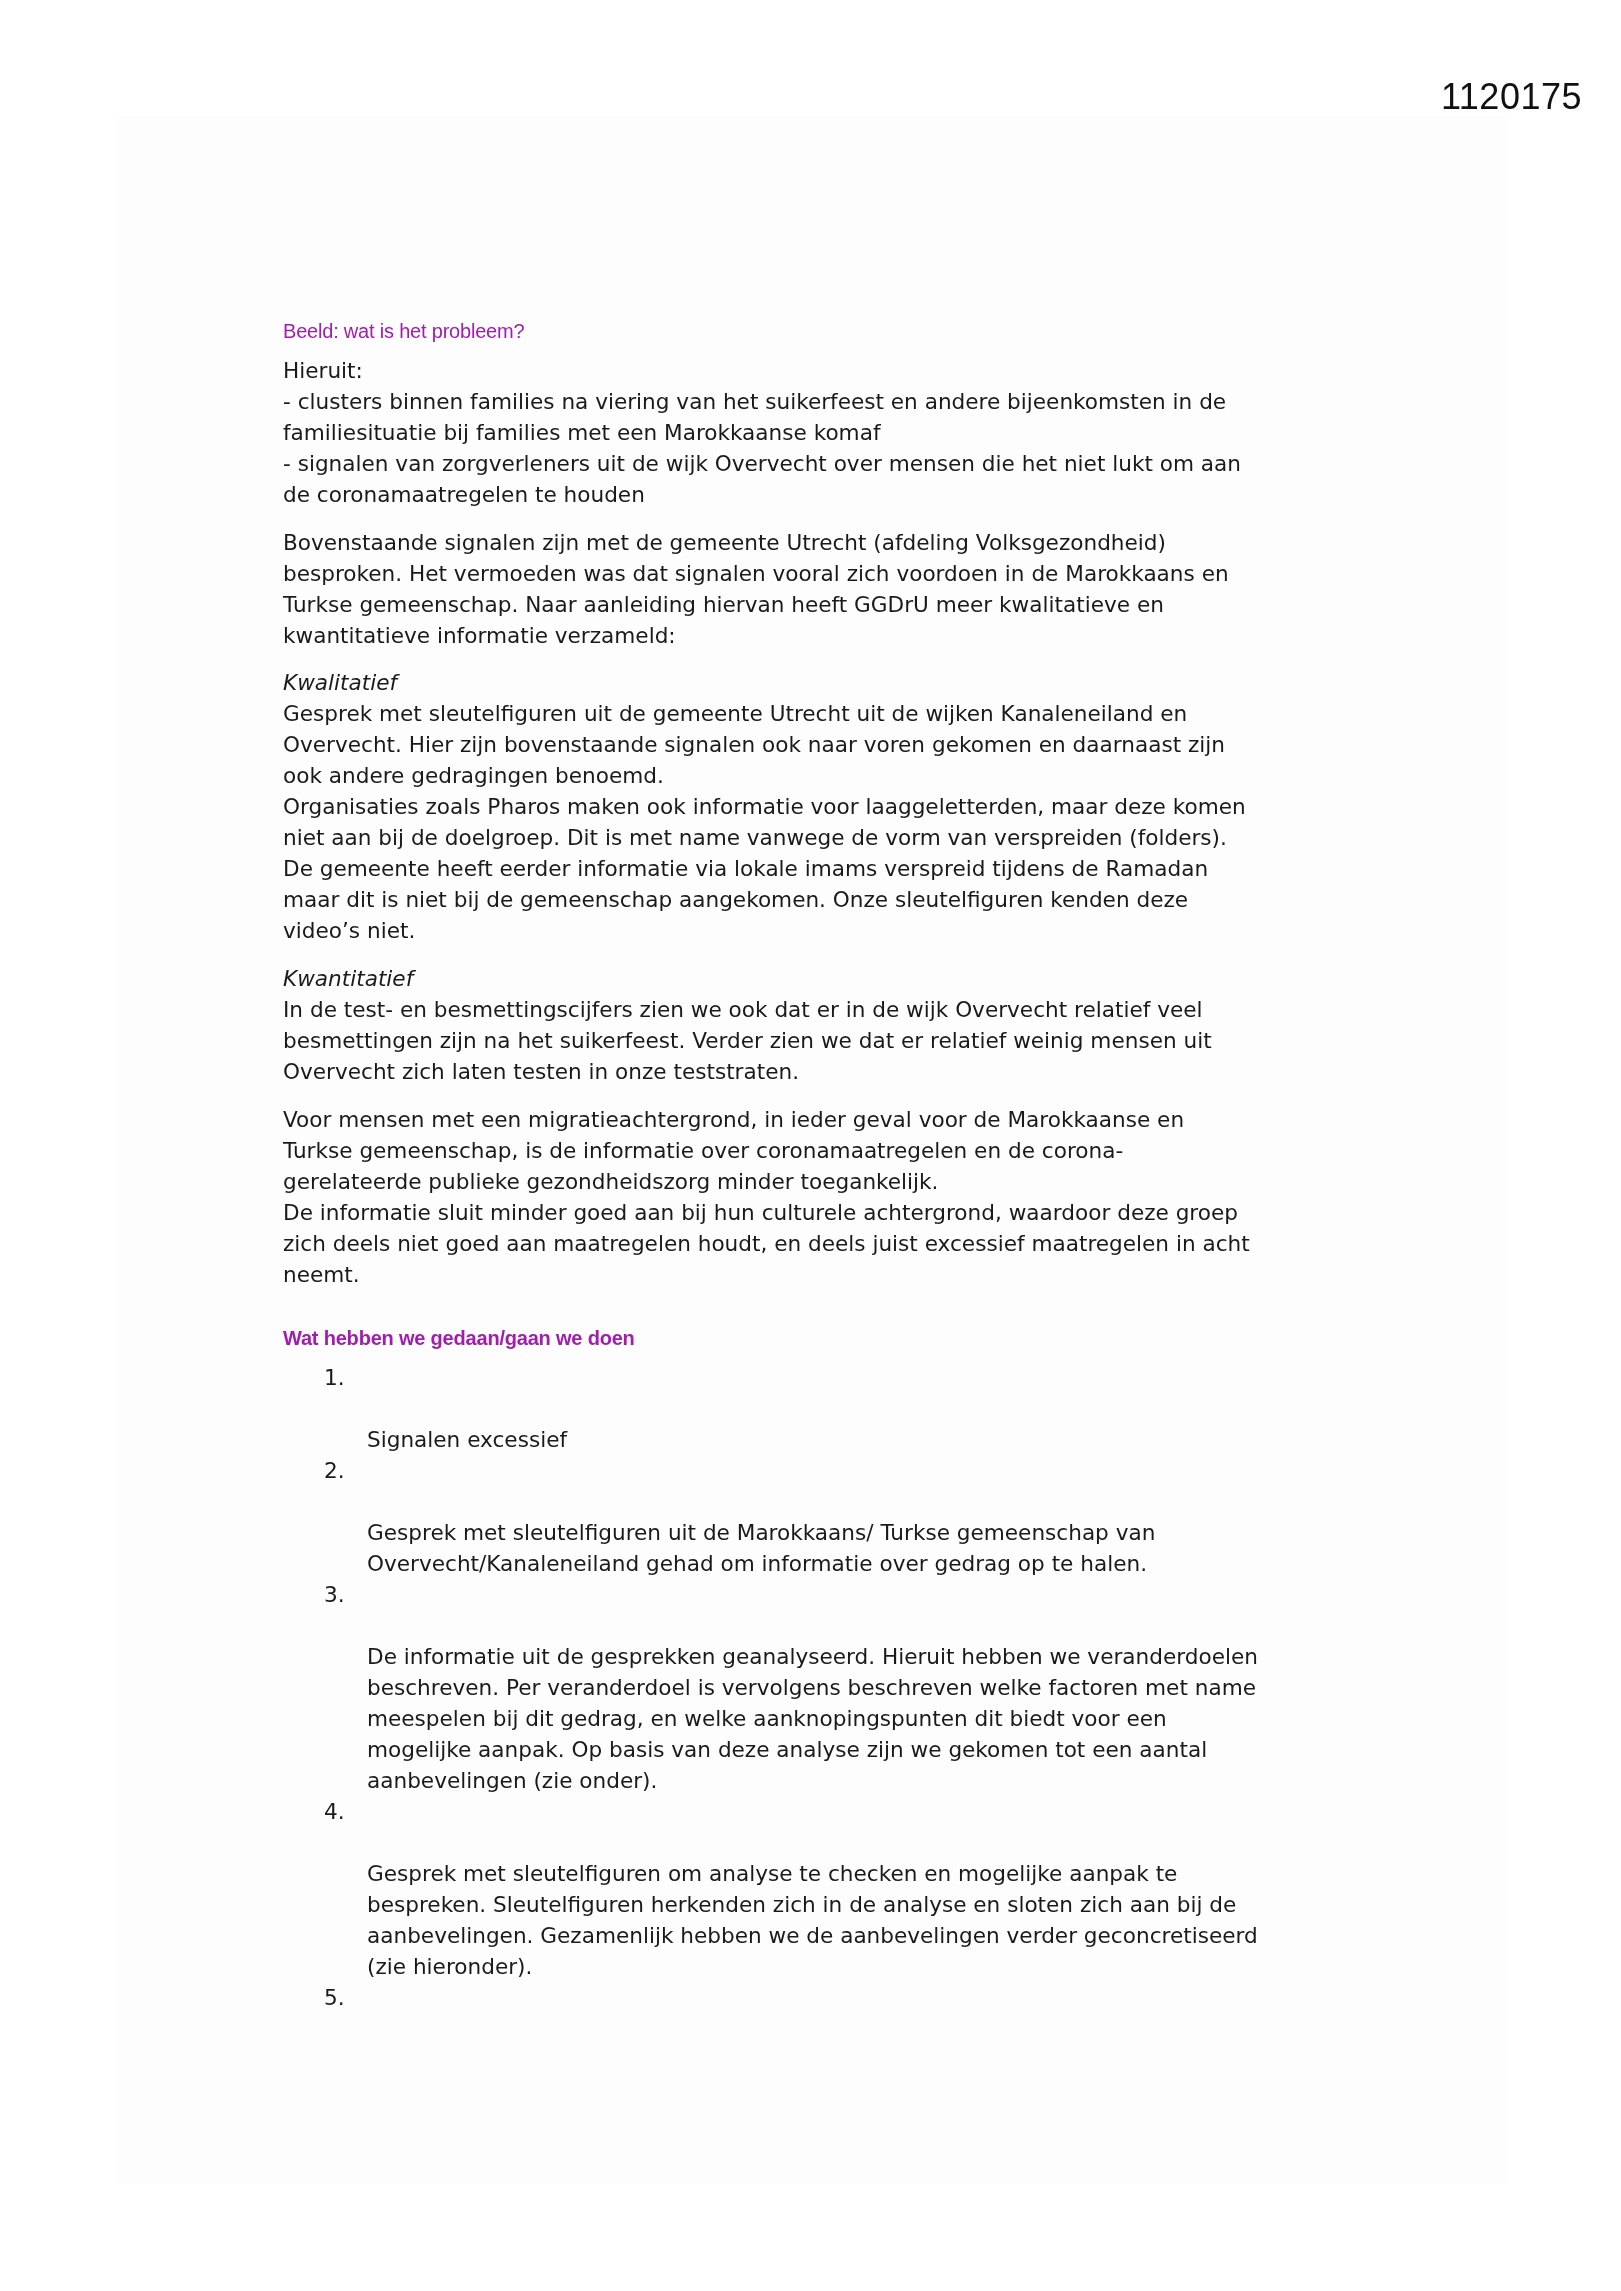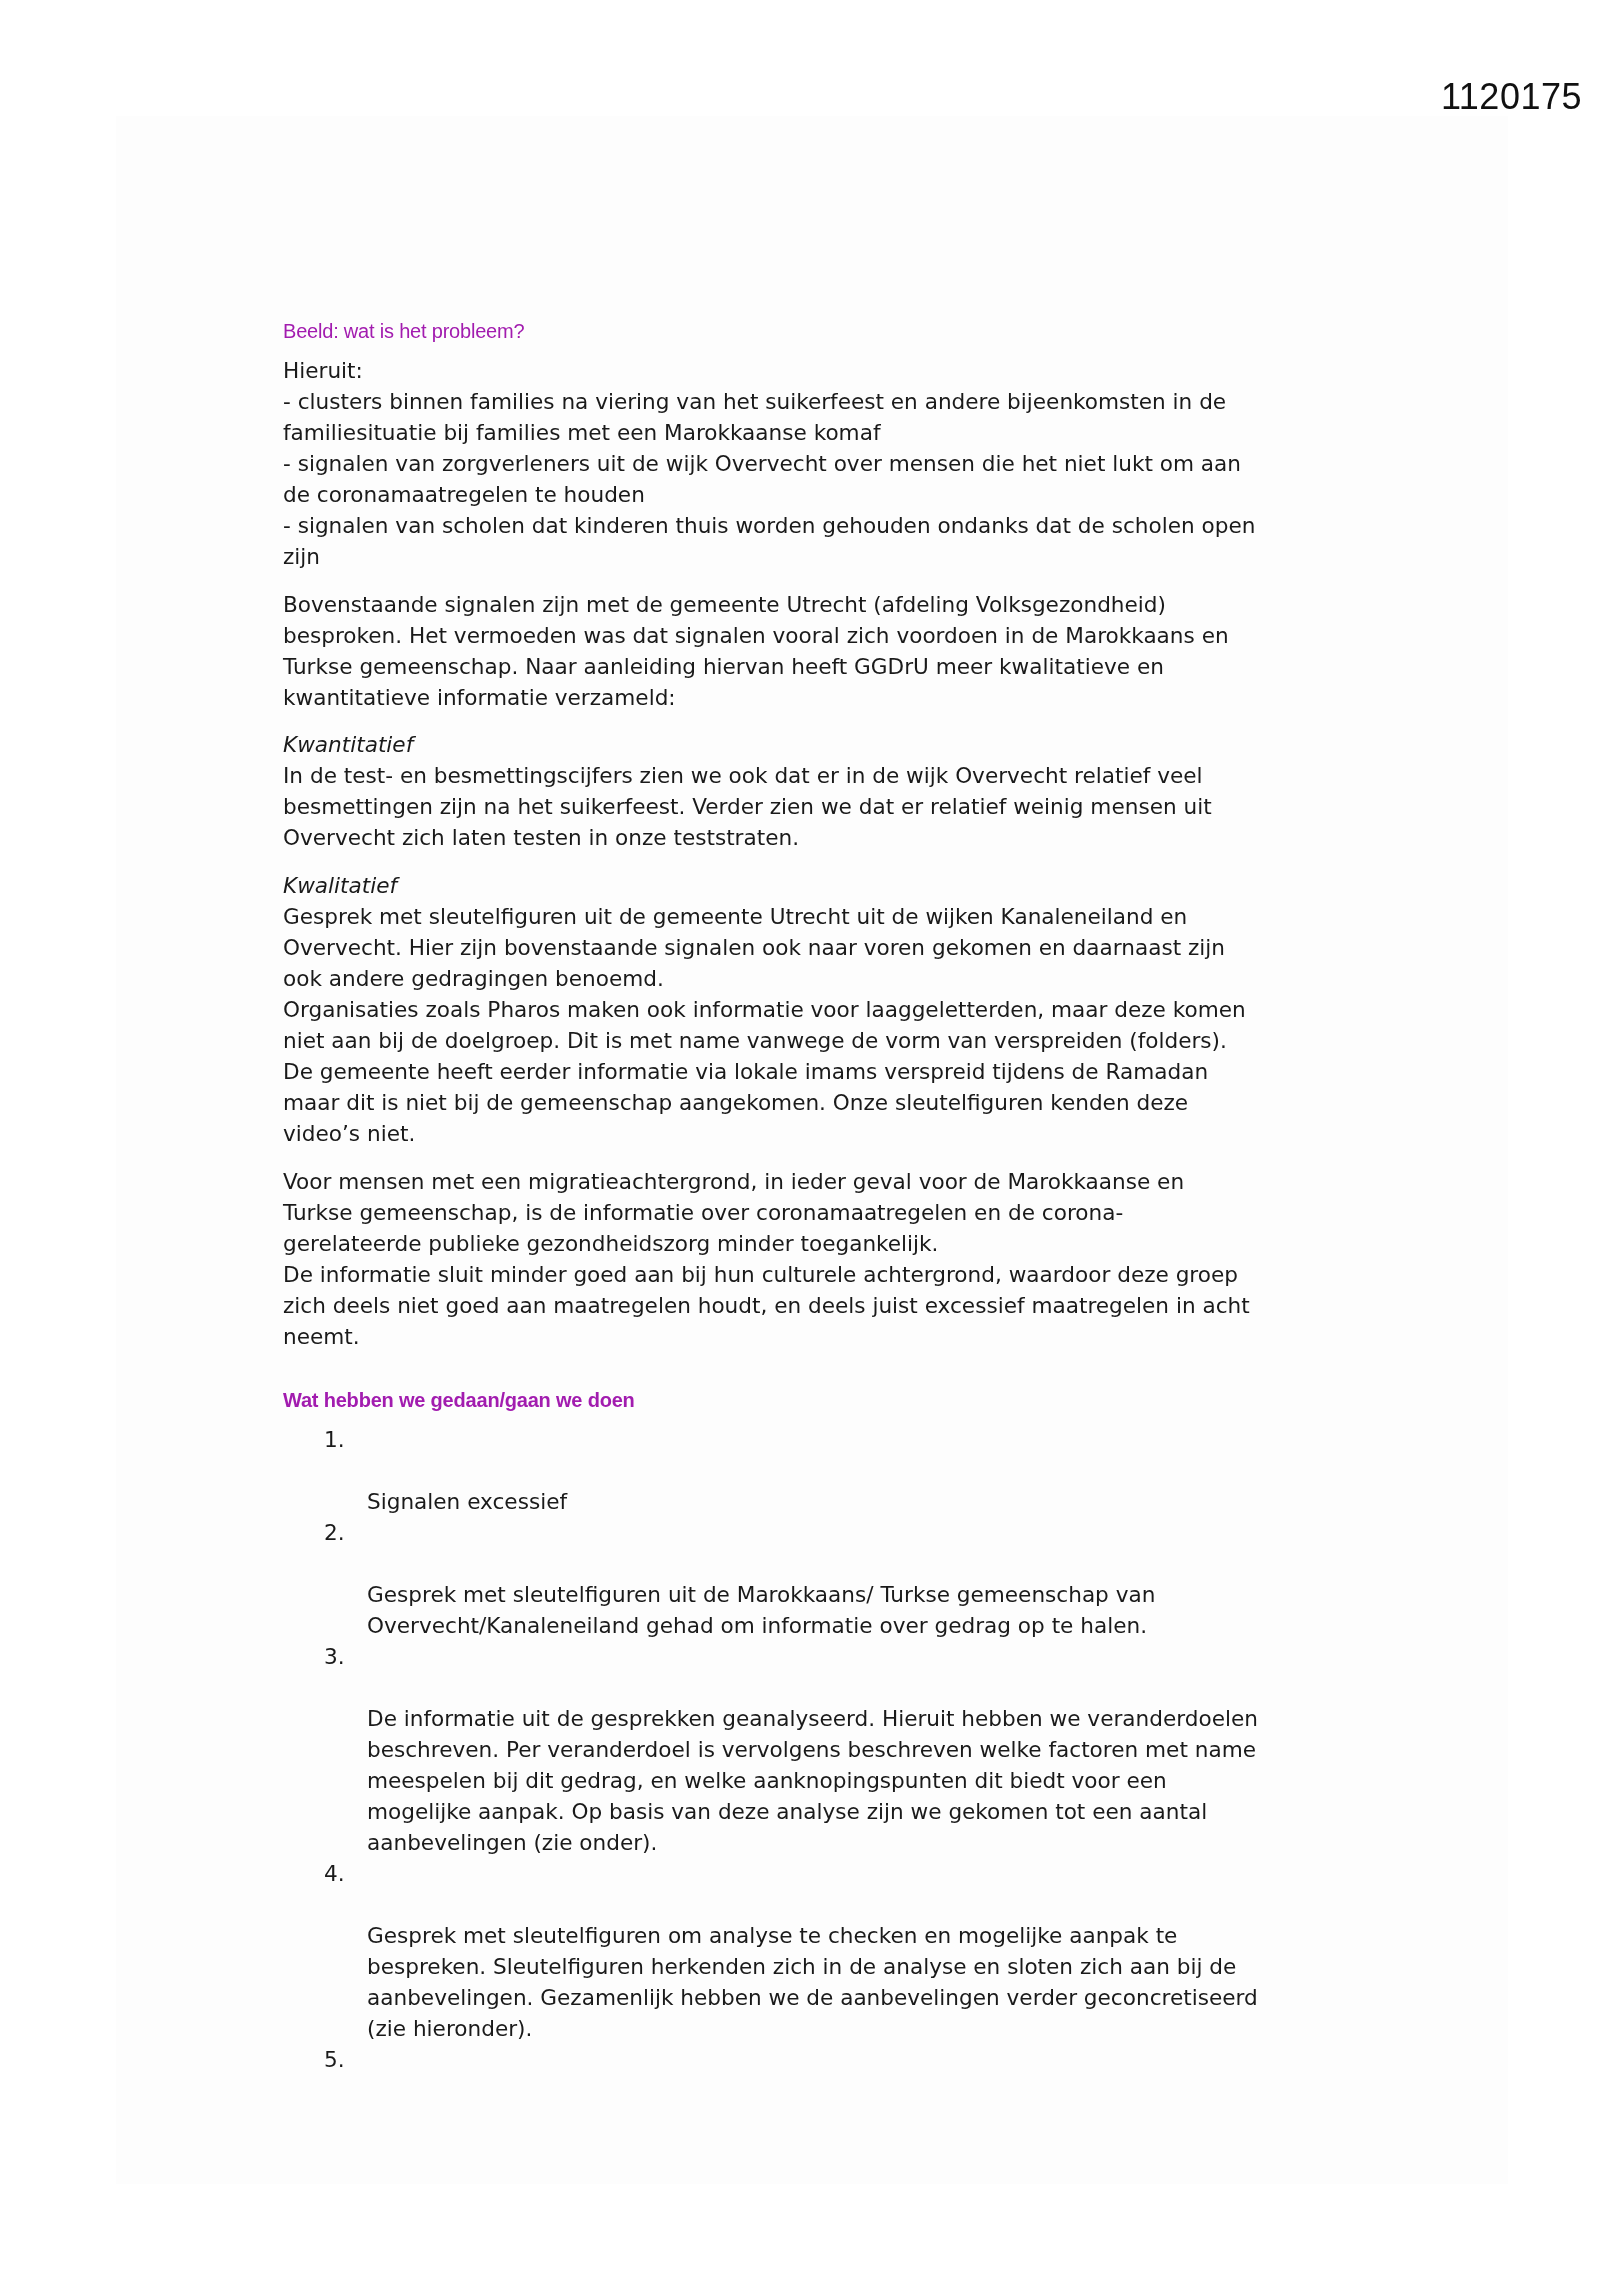--- a/index.html
+++ b/index.html
@@ -94,48 +94,46 @@
 <div class="content">
 
   <h2 class="heading">Beeld: wat is het probleem?</h2>
 
   <div class="block">
     <p class="p">Hieruit:</p>
     <p class="p">- clusters binnen families na viering van het suikerfeest en andere bijeenkomsten in de
 familiesituatie bij families met een Marokkaanse komaf</p>
     <p class="p">- signalen van zorgverleners uit de wijk Overvecht over mensen die het niet lukt om aan
 de coronamaatregelen te houden</p>
-    <p class="p">- signalen van scholen dat kinderen thuis worden gehouden ondanks dat de scholen open
-zijn</p>
   </div>
 
   <div class="block">
     <p class="p">Bovenstaande signalen zijn met de gemeente Utrecht (afdeling Volksgezondheid)
 besproken. Het vermoeden was dat signalen vooral zich voordoen in de Marokkaans en
 Turkse gemeenschap. Naar aanleiding hiervan heeft GGDrU meer kwalitatieve en
 kwantitatieve informatie verzameld:</p>
-  </div>
-
-  <div class="block">
-    <p class="sub">Kwantitatief</p>
-    <p class="p">In de test- en besmettingscijfers zien we ook dat er in de wijk Overvecht relatief veel
-besmettingen zijn na het suikerfeest. Verder zien we dat er relatief weinig mensen uit
-Overvecht zich laten testen in onze teststraten.</p>
   </div>
 
   <div class="block">
     <p class="sub">Kwalitatief</p>
     <p class="p">Gesprek met sleutelfiguren uit de gemeente Utrecht uit de wijken Kanaleneiland en
 Overvecht. Hier zijn bovenstaande signalen ook naar voren gekomen en daarnaast zijn
 ook andere gedragingen benoemd.
 Organisaties zoals Pharos maken ook informatie voor laaggeletterden, maar deze komen
 niet aan bij de doelgroep. Dit is met name vanwege de vorm van verspreiden (folders).
 De gemeente heeft eerder informatie via lokale imams verspreid tijdens de Ramadan
 maar dit is niet bij de gemeenschap aangekomen. Onze sleutelfiguren kenden deze
 video’s niet.</p>
+  </div>
+
+  <div class="block">
+    <p class="sub">Kwantitatief</p>
+    <p class="p">In de test- en besmettingscijfers zien we ook dat er in de wijk Overvecht relatief veel
+besmettingen zijn na het suikerfeest. Verder zien we dat er relatief weinig mensen uit
+Overvecht zich laten testen in onze teststraten.</p>
   </div>
 
   <div class="block">
     <p class="p">Voor mensen met een migratieachtergrond, in ieder geval voor de Marokkaanse en
 Turkse gemeenschap, is de informatie over coronamaatregelen en de corona-
 gerelateerde publieke gezondheidszorg minder toegankelijk.
 De informatie sluit minder goed aan bij hun culturele achtergrond, waardoor deze groep
 zich deels niet goed aan maatregelen houdt, en deels juist excessief maatregelen in acht
 neemt.</p>
   </div>

